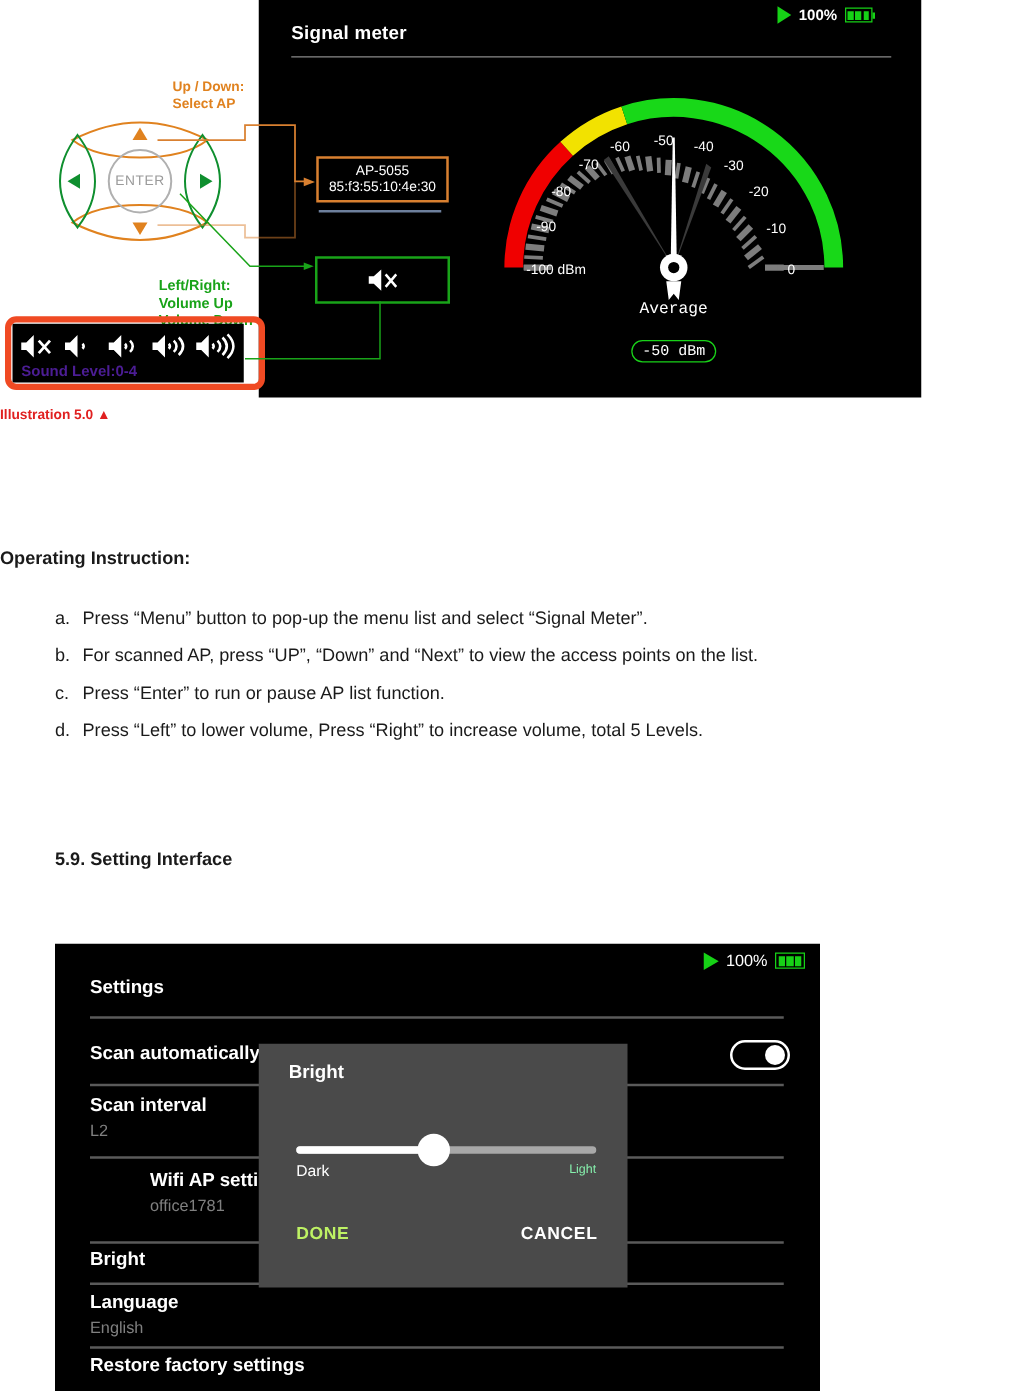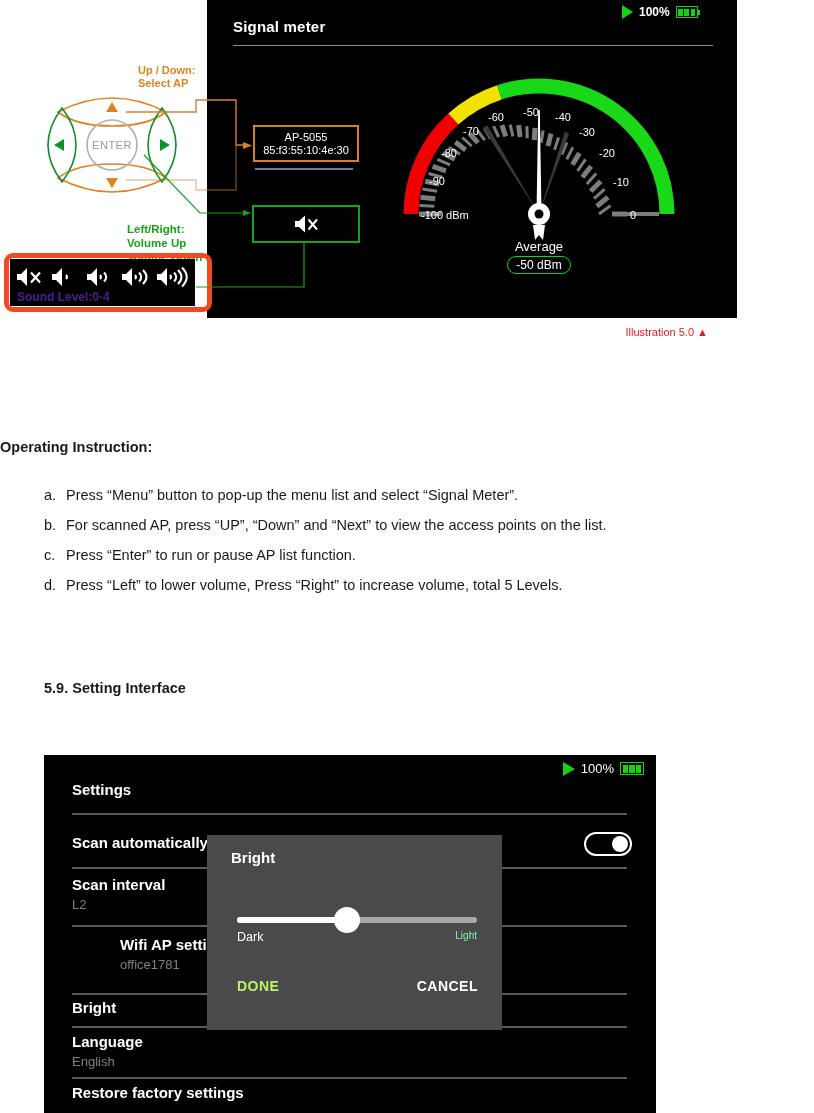--- a/index.html
+++ b/index.html
@@ -47,23 +47,23 @@
   #mute-box{
     left:252px;top:205px;width:104px;height:34px;
     border:2px solid #19a319;background:#000;
     display:flex;align-items:center;justify-content:center;
   }
 
   
   #gauge{left:383px;top:62px;width:312px;height:225px;}
   #gauge svg{display:block;}
   .gtick{fill:#ffffff;font-size:11px;font-family:"Liberation Sans",sans-serif;}
-  #avg-wrap{left:383px;top:239px;width:312px;text-align:center;}
+  #avg-wrap{left:383px;top:239px;width:312px;text-align:center;font-family:Liberation Mono, monospace;}
   #avg-value{
-    display:inline-block;margin-top:2px;padding:1px 8px;color:#ffffff;font-size:12px;
+    display:inline-block;margin-top:18px;padding:1px 8px;color:#ffffff;font-size:12px;
     border:1.5px solid #19d219;border-radius:11px;background:#000;
   }
 
   
   #keypad{left:32px;top:80px;width:160px;height:130px;}
   #enter-label{
     left:32px;top:80px;width:160px;height:130px;
     display:flex;align-items:center;justify-content:center;
     color:#9a9a9a;font-size:11px;letter-spacing:.5px;pointer-events:none;
   }
@@ -88,21 +88,21 @@
   }
   #sound-level{
     left:17px;top:290px;color:#4c1d95;font-size:12px;font-weight:bold;
   }
 
   
   #connectors{left:0;top:0;width:814px;height:340px;pointer-events:none;}
 
   
   #caption{
-    left:0;top:326px;width:708px;text-align:right;color:#e02020;font-size:11px;font-weight:normal;
+    left:0;top:326px;width:708px;text-align:left;color:#e02020;font-size:11px;font-weight:bold;
   }
 
   
   #doc-heading{
     left:0;top:439px;color:#1a1a1a;font-size:14.5px;font-weight:bold;
   }
   #steps{left:44px;top:480px;width:760px;}
   .step{
     display:flex;gap:8px;color:#1a1a1a;font-size:14.5px;line-height:30px;
     white-space:nowrap;

